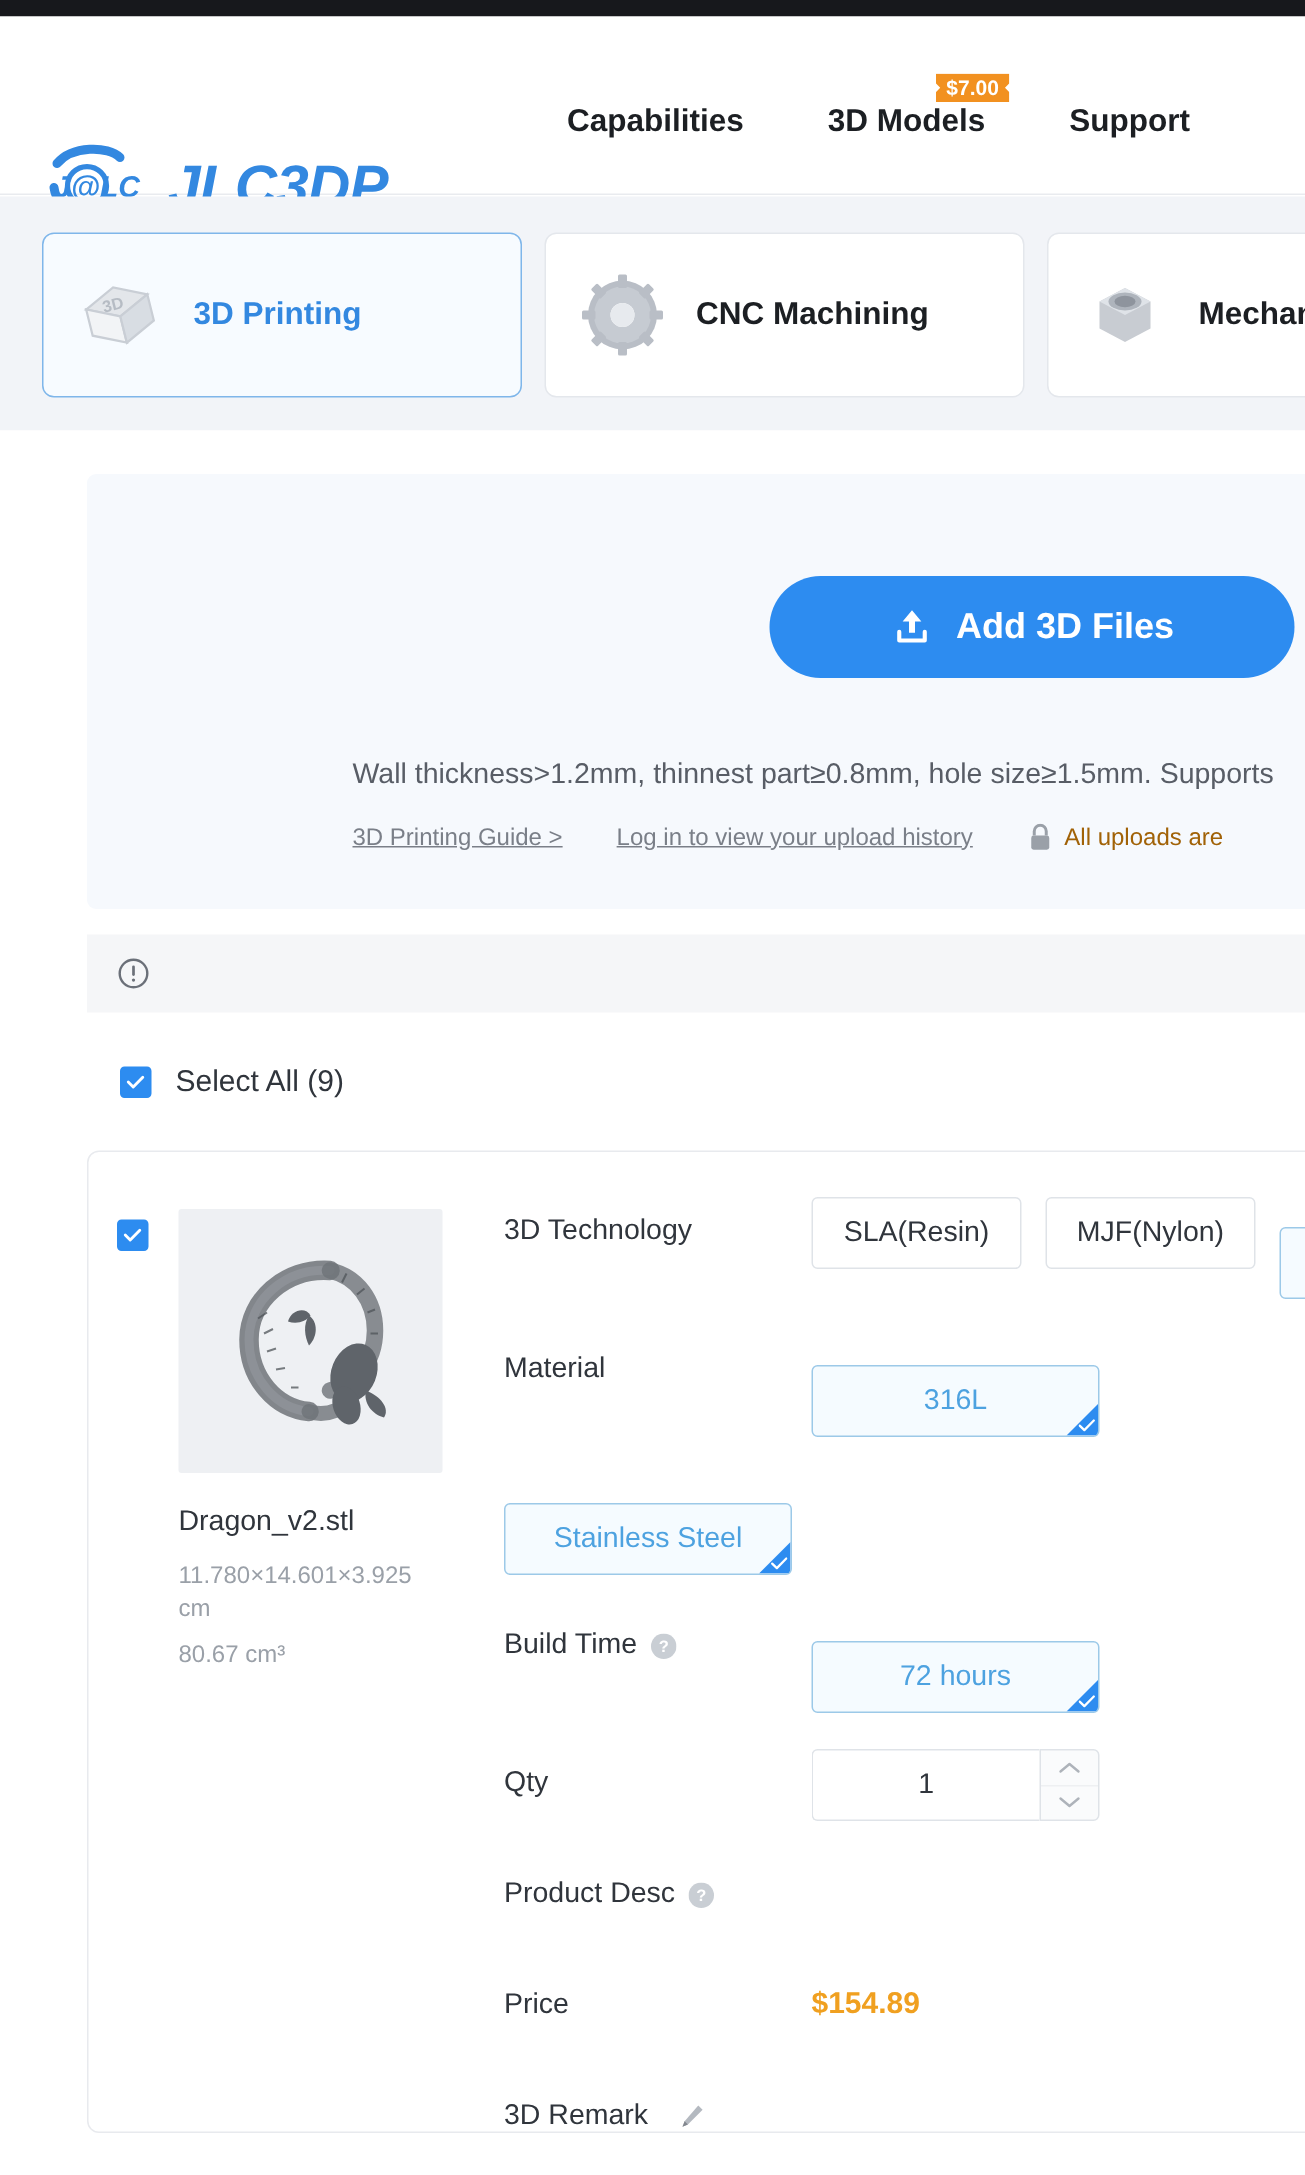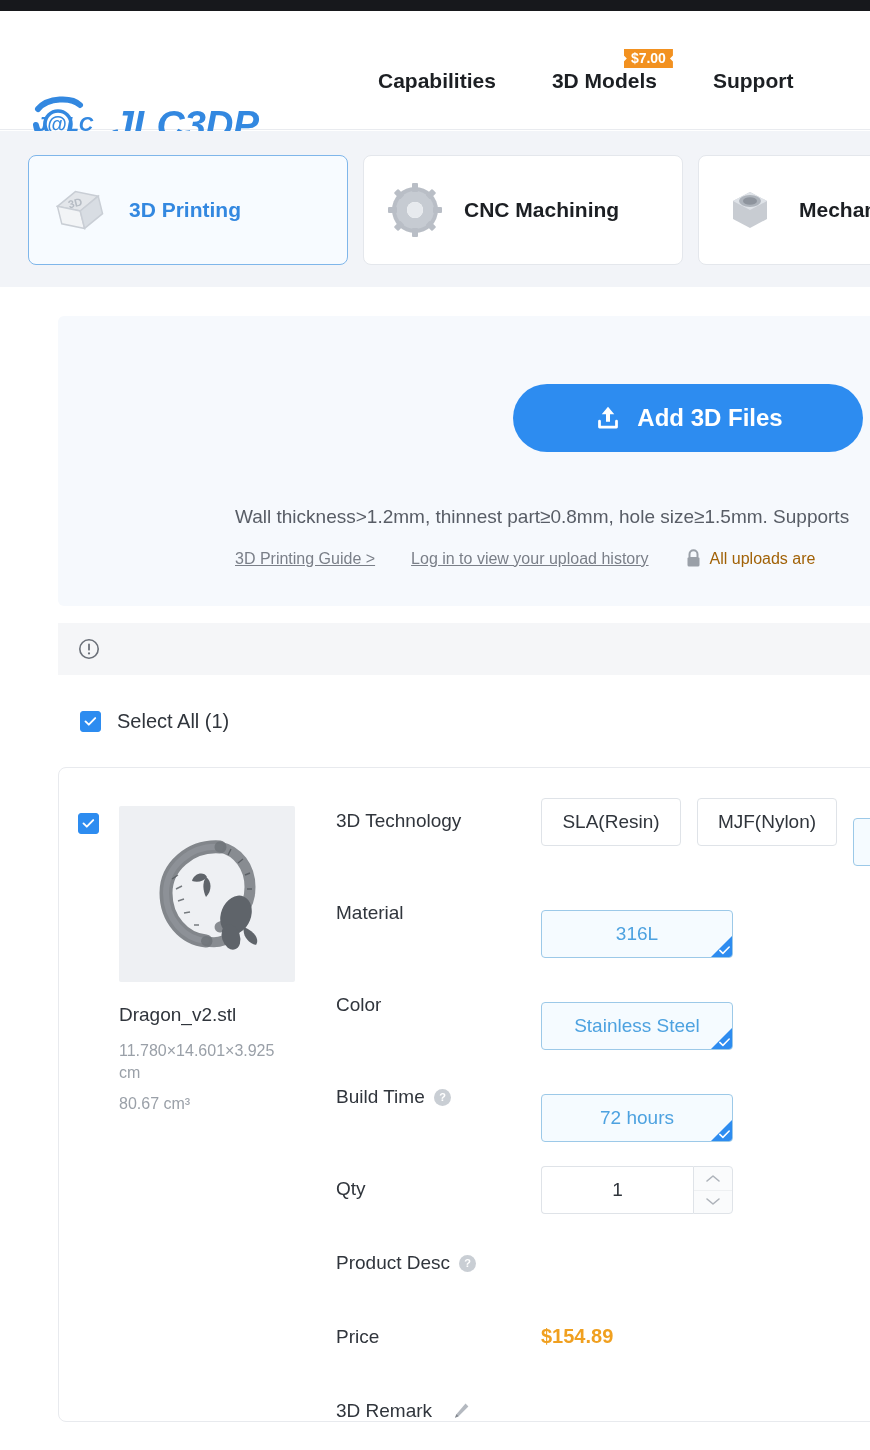--- a/index.html
+++ b/index.html
@@ -352,21 +352,21 @@
         <circle cx="11" cy="15.4" r="1.1" fill="#6b7079"></circle>
       </svg>
     </div>
 
     <div class="select-all">
       <span class="chk">
         <svg width="13" height="11" viewBox="0 0 13 11">
           <path d="M1.5 5.4 L4.8 8.7 L11.2 2.1" stroke="#ffffff" stroke-width="1.9" fill="none" stroke-linecap="round" stroke-linejoin="round"></path>
         </svg>
       </span>
-      <span class="select-all-label">Select All (1)</span>
+      <span class="select-all-label">Select All (9)</span>
     </div>
 
     <div class="item-card">
 
       <span class="chk item-chk">
         <svg width="13" height="11" viewBox="0 0 13 11">
           <path d="M1.5 5.4 L4.8 8.7 L11.2 2.1" stroke="#ffffff" stroke-width="1.9" fill="none" stroke-linecap="round" stroke-linejoin="round"></path>
         </svg>
       </span>
 
@@ -421,21 +421,20 @@
               <span>316L</span>
               <span class="corner"></span>
               <svg class="corner-check" viewBox="0 0 11 9">
                 <path d="M0.8 4.4 L3.9 7.4 L10.2 1" stroke="#ffffff" stroke-width="1.5" fill="none" stroke-linecap="round" stroke-linejoin="round"></path>
               </svg>
             </div>
           </div>
         </div>
 
         <div class="frow">
-          <div class="flabel">Color</div>
           <div class="fctl">
             <div class="opt selected wide">
               <span>Stainless Steel</span>
               <span class="corner"></span>
               <svg class="corner-check" viewBox="0 0 11 9">
                 <path d="M0.8 4.4 L3.9 7.4 L10.2 1" stroke="#ffffff" stroke-width="1.5" fill="none" stroke-linecap="round" stroke-linejoin="round"></path>
               </svg>
             </div>
           </div>
         </div>

